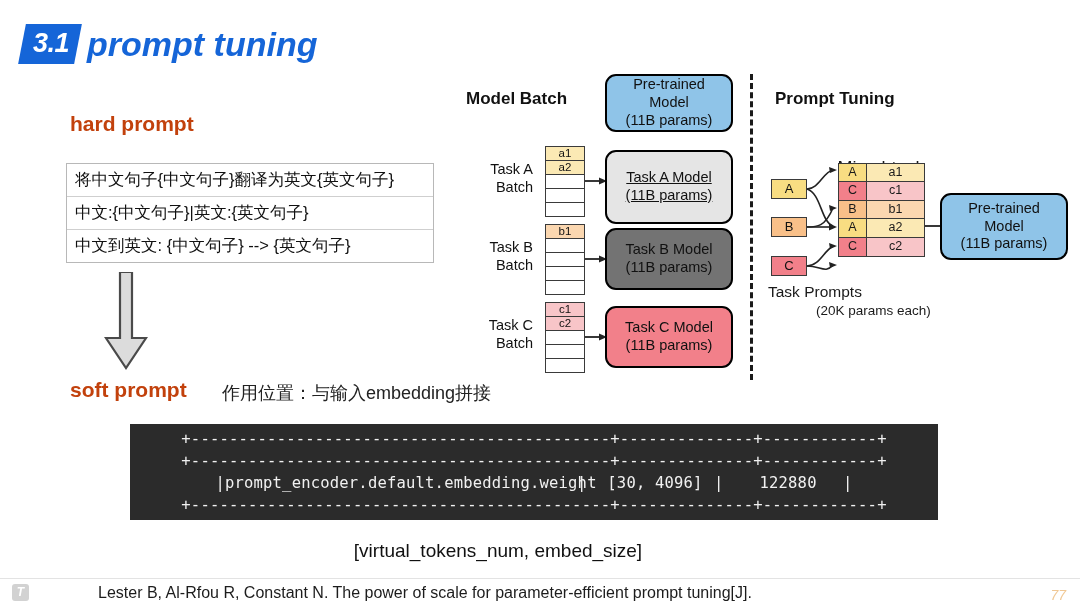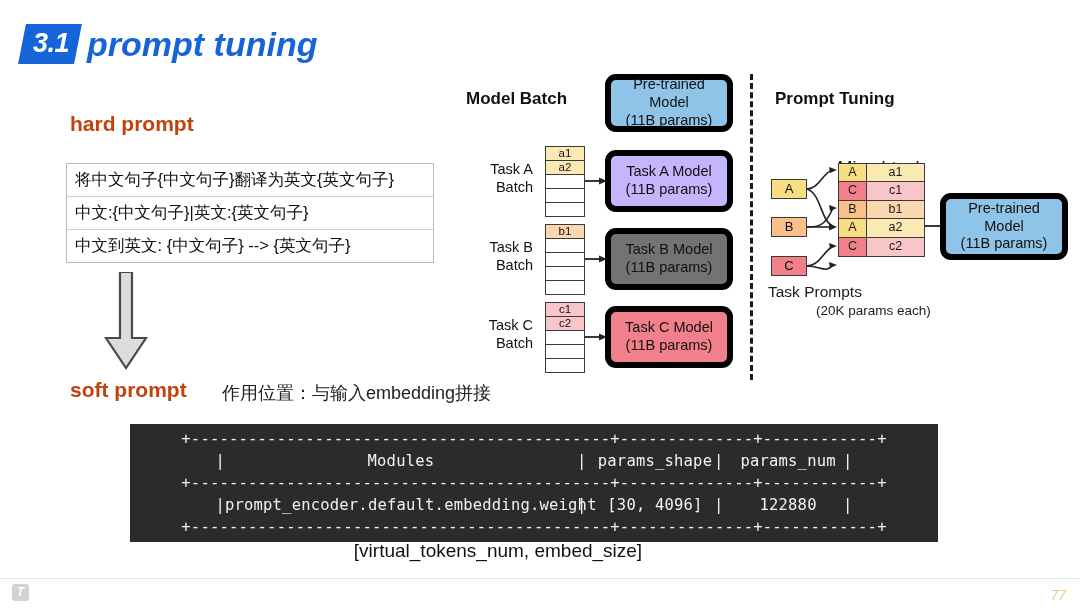--- a/index.html
+++ b/index.html
@@ -40,21 +40,21 @@
   
   #down-arrow{left:104px;top:272px;width:44px;height:100px;}
 
   
   #divider{left:750px;top:74px;width:0;height:306px;
      border-left:3px dashed #1a1a1a;}
 
   
   .diag-title{font-weight:bold;font-size:17px;color:#111;}
   .rbox{
-    position:absolute;border:6px solid #000000;border-radius:11px;
+    position:absolute;border:2px solid #000000;border-radius:11px;
     display:flex;flex-direction:column;align-items:center;justify-content:center;
     font-size:14.5px;line-height:1.22;color:#111;text-align:center;box-sizing:border-box;
   }
   .batch{position:absolute;border:1.5px solid #3a3a3a;box-sizing:border-box;background:#fff;}
   .batch .cell{
      height:14px;border-bottom:1px solid #3a3a3a;box-sizing:border-box;
      font-size:11.5px;line-height:13px;text-align:center;color:#111;
   }
   .batch .cell:last-child{border-bottom:none;}
   .tasklabel{position:absolute;font-size:14.5px;line-height:1.25;text-align:right;color:#111;}
@@ -129,21 +129,21 @@
   <div class="cell" style="background:#fbe9b4;">a1</div>
   <div class="cell" style="background:#fbe9b4;">a2</div>
   <div class="cell"></div>
   <div class="cell"></div>
   <div class="cell"></div>
 </div>
 <svg class="abs" style="left:585px;top:174px;width:22px;height:14px;" viewBox="0 0 22 14">
   <line x1="0" y1="7" x2="16" y2="7" stroke="#222" stroke-width="1.8"></line>
   <polygon points="22,7 14,3.5 14,10.5" fill="#222"></polygon>
 </svg>
-<div class="rbox" style="left:605px;top:150px;width:128px;height:62px;background:#c4b5fd;">
+<div class="rbox" style="left:605px;top:150px;width:128px;height:74px;background:#e5e5e5;text-decoration:underline;">
   <div>Task A Model</div>
   <div>(11B params)</div>
 </div>
 
 <div class="tasklabel" style="left:478px;top:238px;width:55px;">
   <div>Task B</div>
   <div>Batch</div>
 </div>
 <div class="batch" style="left:545px;top:224px;width:40px;height:71px;">
   <div class="cell" style="background:#fbd7b0;">b1</div>
@@ -247,24 +247,24 @@
 <div class="abs" style="left:768px;top:282px;font-size:15.5px;line-height:1.28;">
   <div>Task Prompts</div>
   <div style="font-size:13.5px;margin-left:48px;">(20K params each)</div>
 </div>
 
 <div class="abs sec-head" id="soft-prompt-label">soft prompt</div>
 <div class="abs" id="soft-prompt-note">作用位置：与输入embedding拼接</div>
 
 <div class="abs" id="code-block">
   <div class="cline">+--------------------------------------------+--------------+------------+</div>
-  <div class="cline"><span class="sep">|</span><span style="display:inline-block;width:352px;">Modules</span><span class="sep">| </span><span style="display:inline-block;width:118px;">params_shape</span><span class="sep">| </span><span style="display:inline-block;width:110px;">params_num</span><span class="sep">|</span></div>
   <div class="cline">+--------------------------------------------+--------------+------------+</div>
   <div class="cline"><span class="sep">|</span><span style="display:inline-block;width:352px;">prompt_encoder.default.embedding.weight</span><span class="sep">| </span><span style="display:inline-block;width:118px;">[30, 4096]</span><span class="sep">| </span><span style="display:inline-block;width:110px;">122880</span><span class="sep">|</span></div>
   <div class="cline">+--------------------------------------------+--------------+------------+</div>
 </div>
 
 <div class="abs" id="code-caption">[virtual_tokens_num, embed_size]</div>
 
 <div class="abs" id="footer">
   <div id="footer-icon">T</div>
+  <div id="footer-text">Lester B, Al-Rfou R, Constant N. The power of scale for parameter-efficient prompt tuning[J].</div>
   <div id="page-num">77</div>
 </div>
 
 </body></html>

